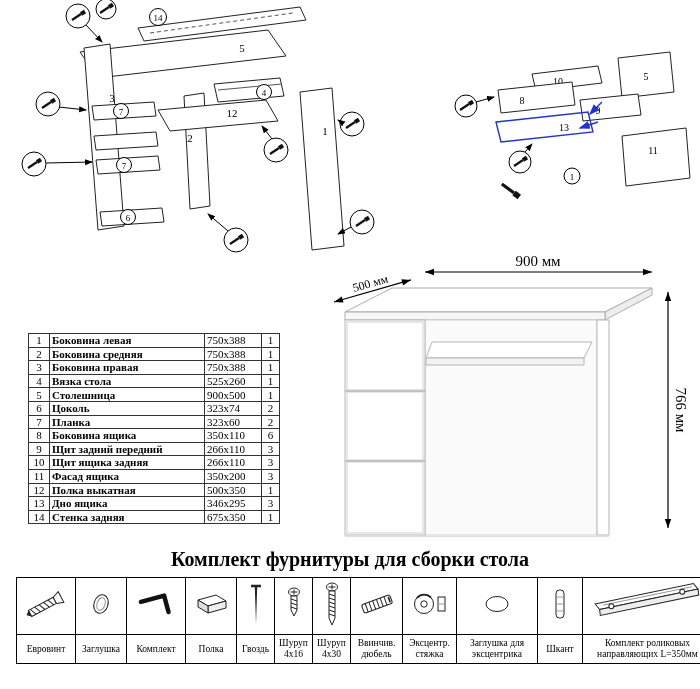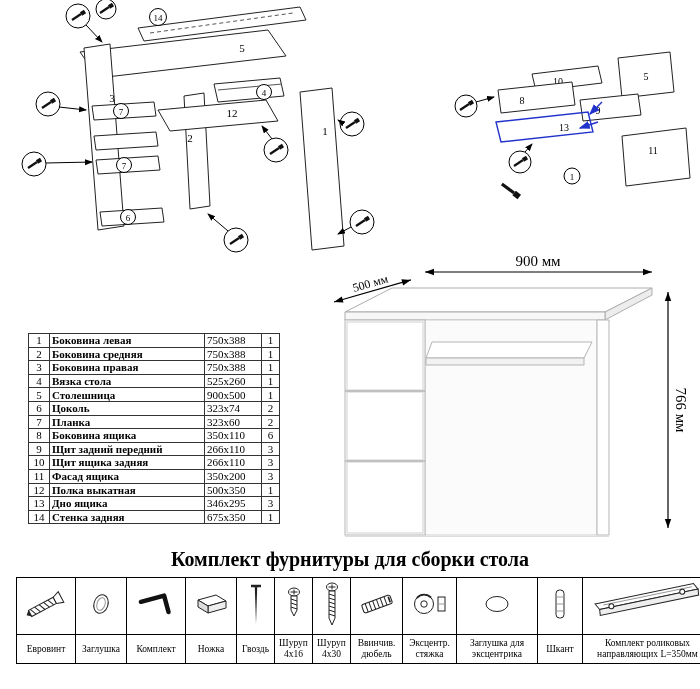--- a/index.html
+++ b/index.html
@@ -457,21 +457,21 @@
           <circle cx="16" cy="14" r="2.5" fill="#fff" stroke="#222"></circle>
           <circle cx="88" cy="7" r="2.5" fill="#fff" stroke="#222"></circle>
         </g>
       </svg>
     </td>
   </tr>
   <tr class="hw-names">
     <td>Евровинт</td>
     <td>Заглушка</td>
     <td>Комплект</td>
-    <td>Ножка</td>
+    <td>Полка</td>
     <td>Гвоздь</td>
     <td>Шуруп 4x16</td>
     <td>Шуруп 4x30</td>
     <td>Ввинчив. дюбель</td>
     <td>Эксцентр. стяжка</td>
     <td>Заглушка для эксцентрика</td>
     <td>Шкант</td>
     <td class="left">Комплект роликовых направляющих L=350мм</td>
   </tr>
   </tbody>

